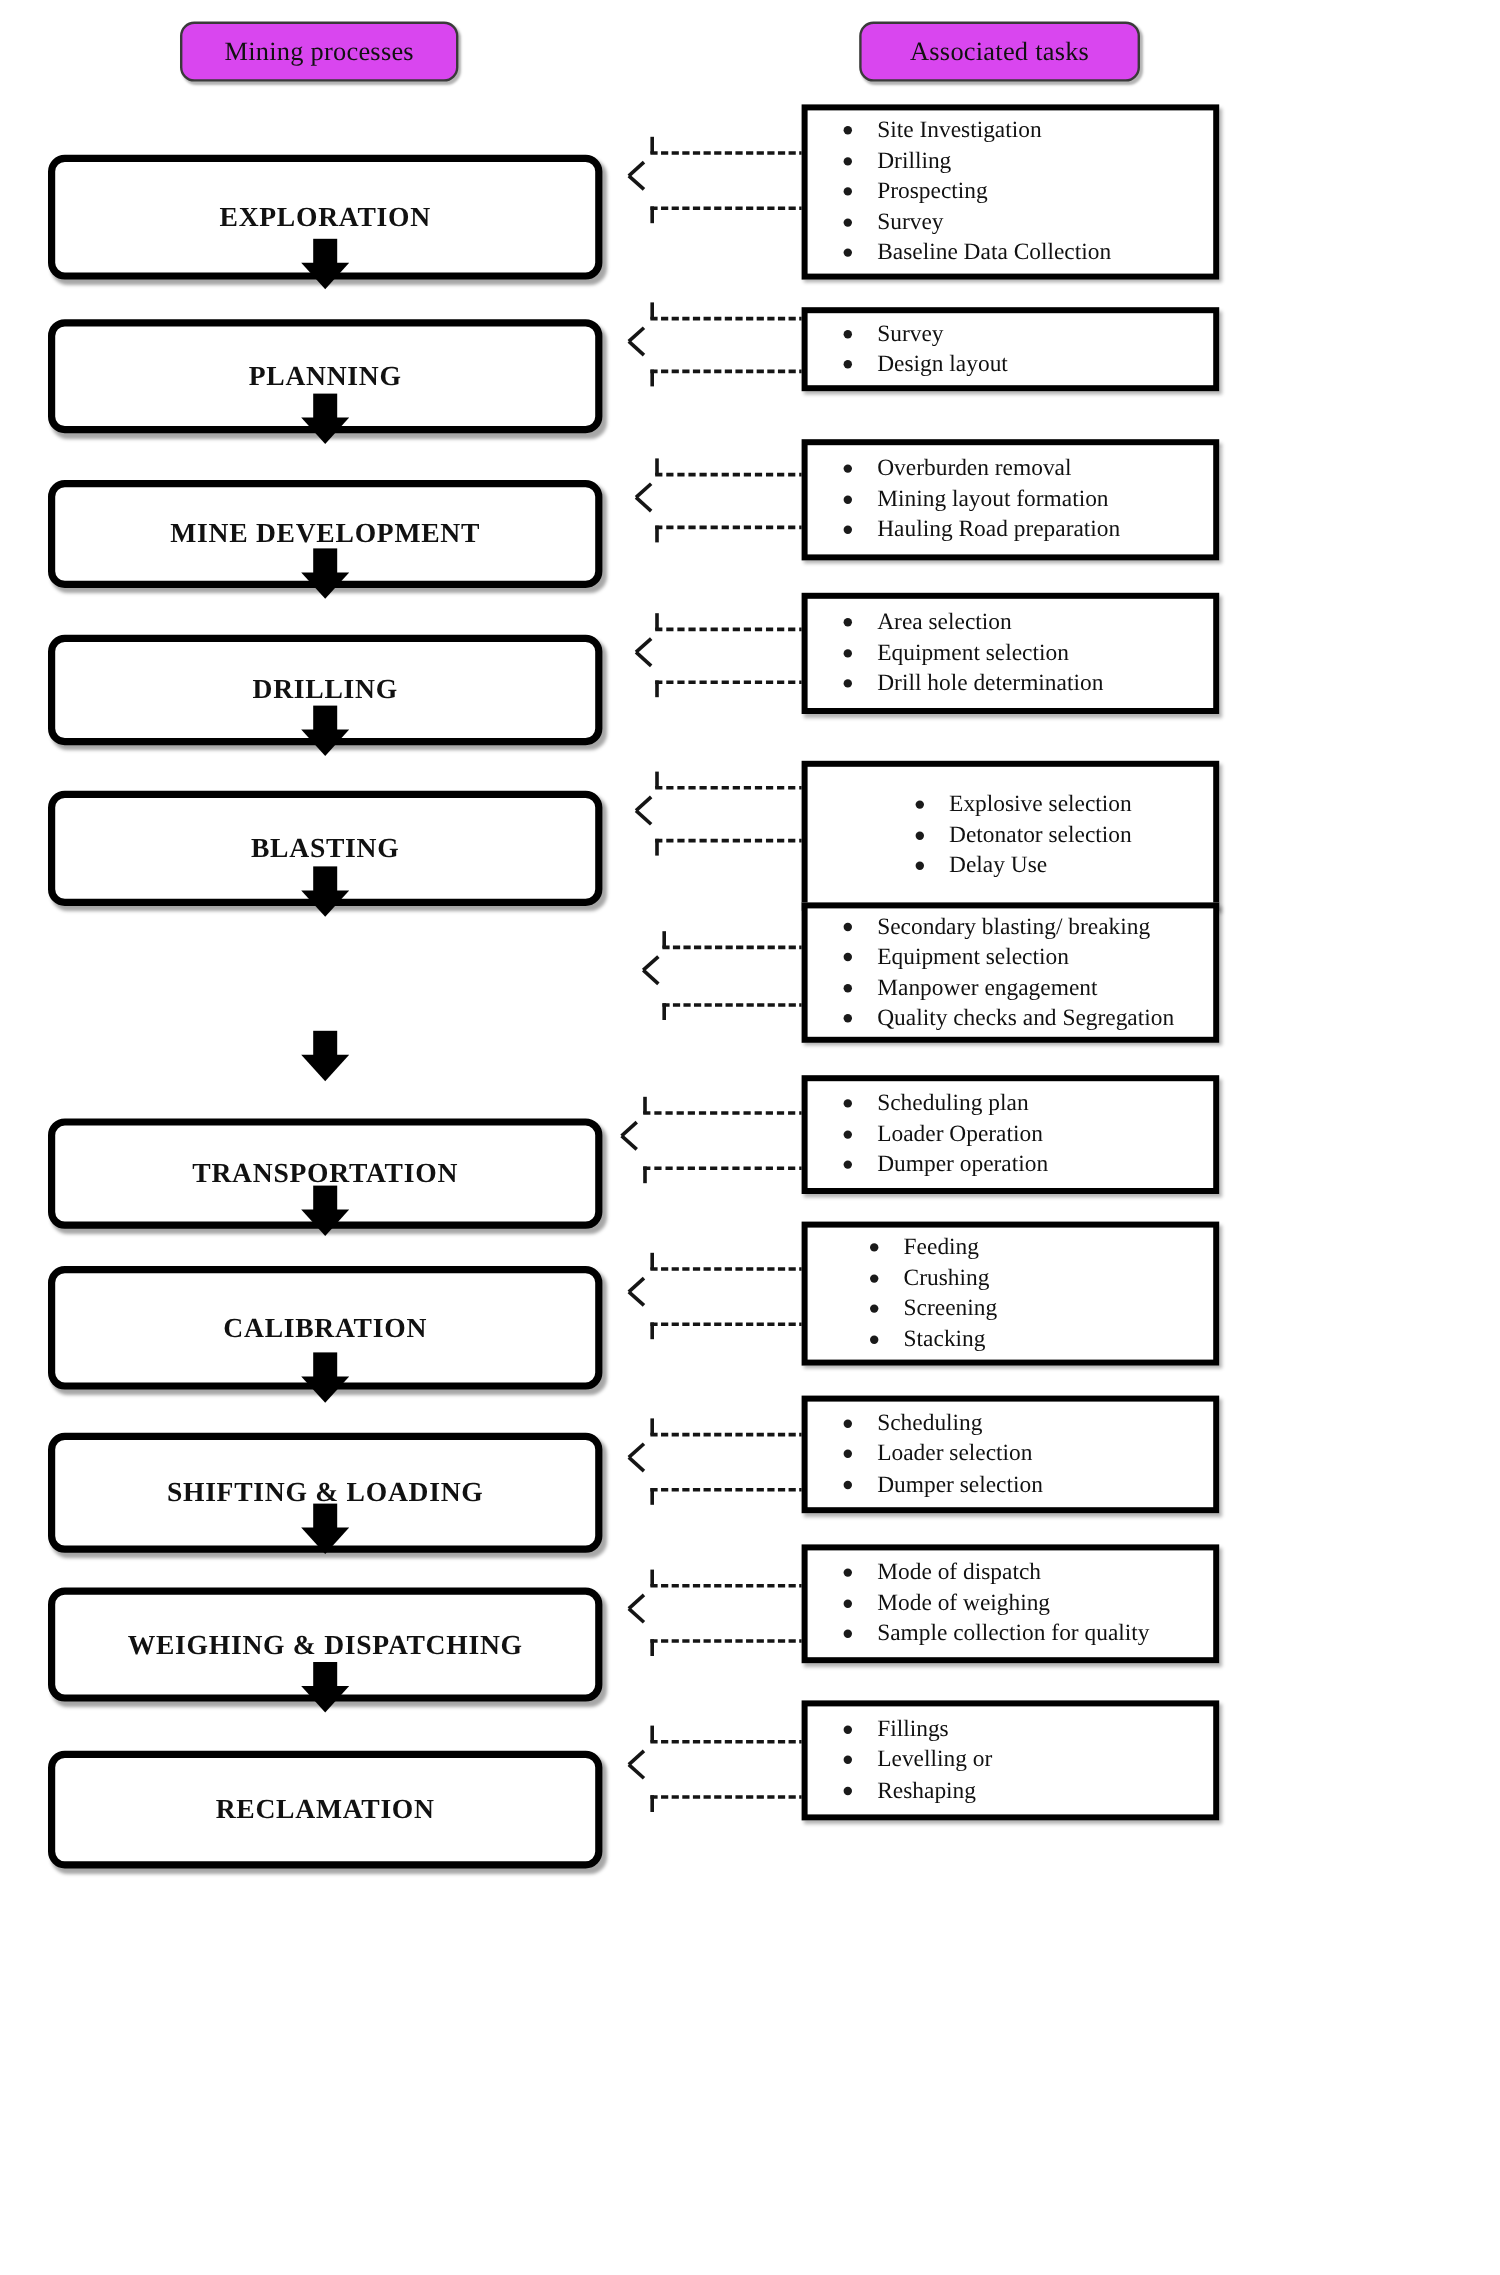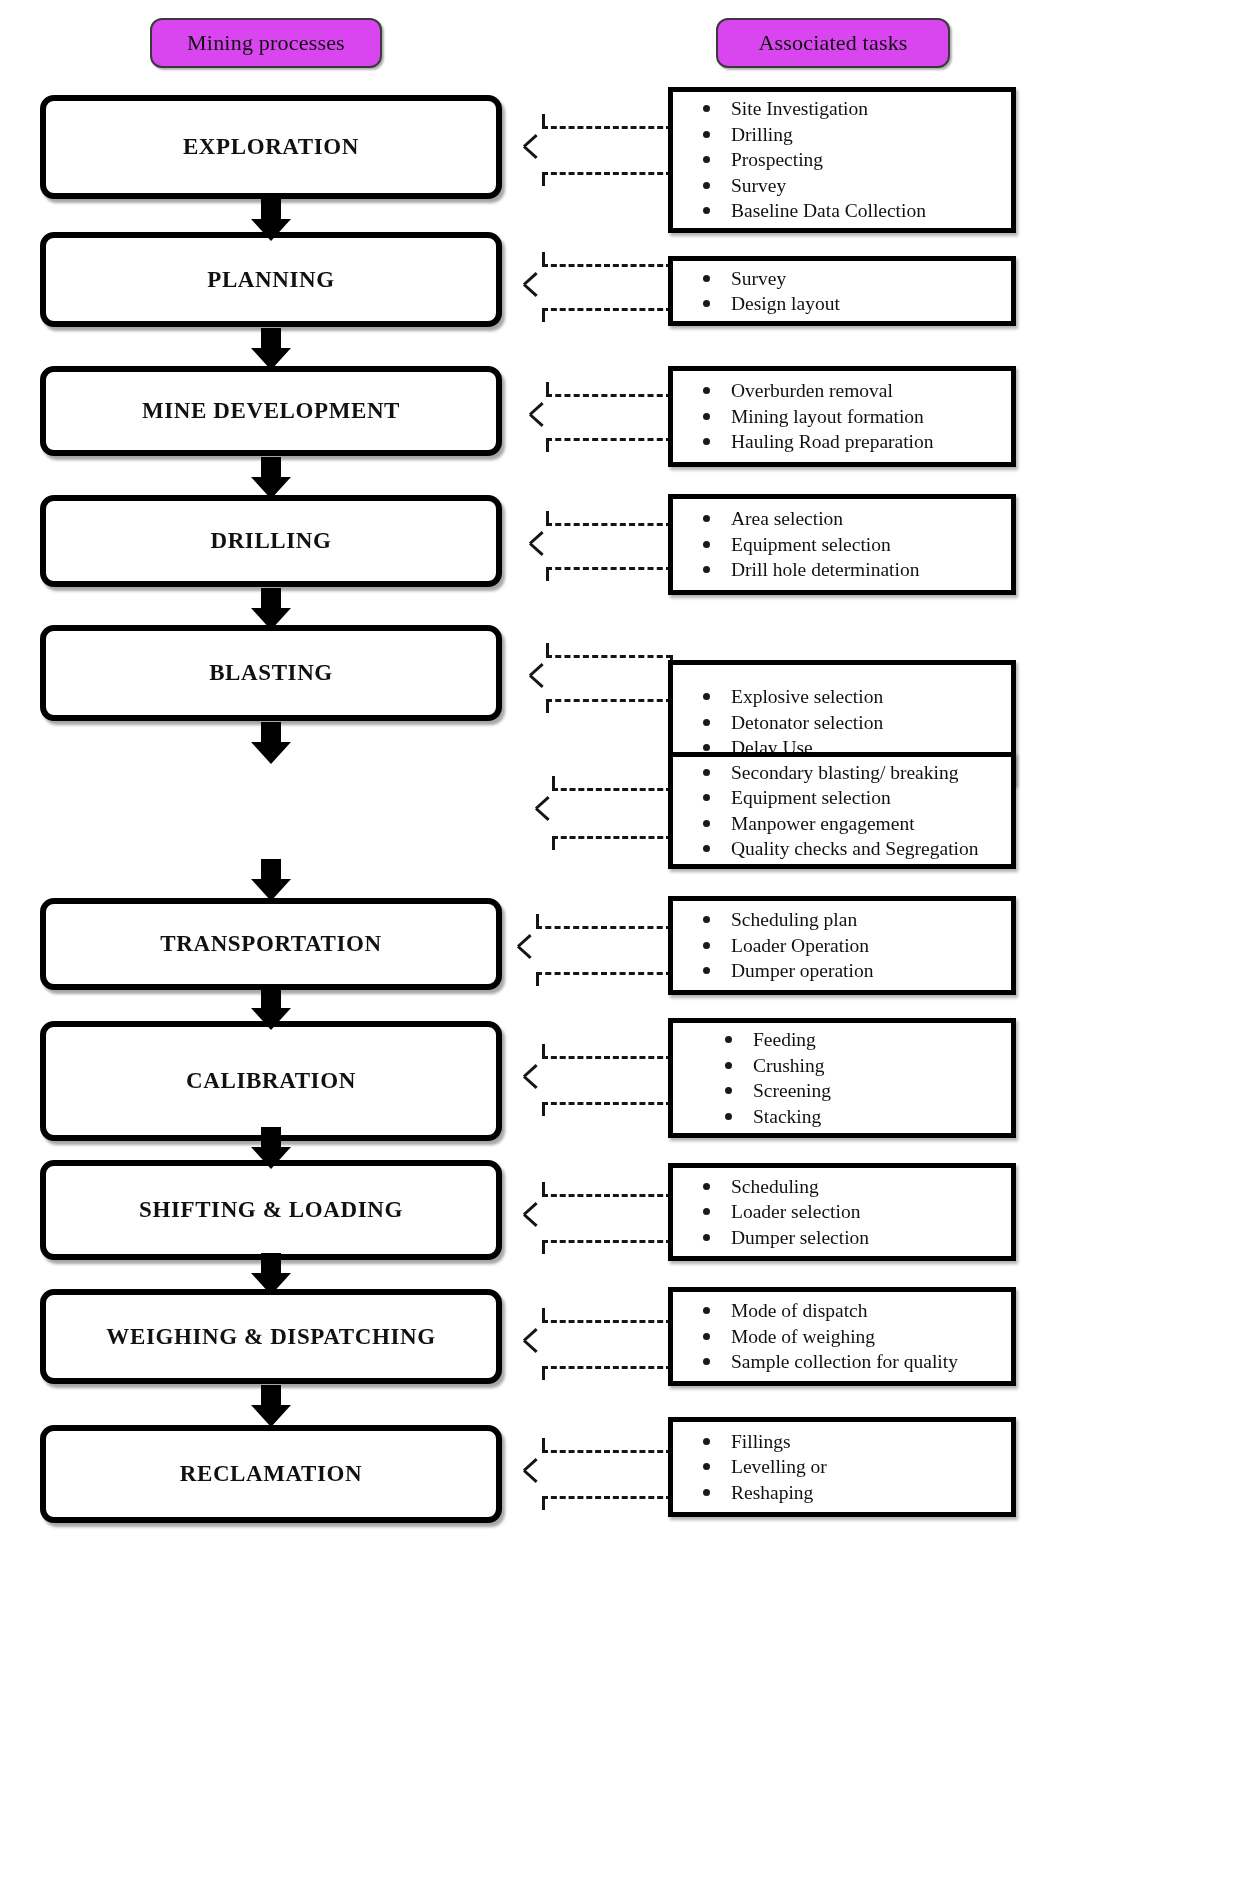--- a/index.html
+++ b/index.html
@@ -50,20 +50,21 @@
     border-radius: 14px;
     background: #ffffff;
     display: flex;
     align-items: center;
     justify-content: center;
     text-align: center;
     font-weight: bold;
     font-size: 23px;
     letter-spacing: 0.6px;
     box-shadow: 3px 4px 3px rgba(0,0,0,0.35);
+    margin-top: 34px;
   }
 
   
   .flow-arrow {
     position: absolute;
     left: 251px;
     width: 40px;
     height: 42px;
   }
   .flow-arrow .shaft {
@@ -182,21 +183,21 @@
   </div>
   <div class="process-box" style="top:495px;height:92px;">
     <span>DRILLING</span>
   </div>
   <div class="process-box" style="top:625px;height:96px;">
     <span>BLASTING</span>
   </div>
   <div class="process-box" style="top:898px;height:92px;">
     <span>TRANSPORTATION</span>
   </div>
-  <div class="process-box" style="top:1021px;height:120px;">
+  <div class="process-box" style="top:1021px;height:103px;">
     <span>CALIBRATION</span>
   </div>
   <div class="process-box" style="top:1160px;height:100px;">
     <span>SHIFTING &amp; LOADING</span>
   </div>
   <div class="process-box" style="top:1289px;height:95px;">
     <span>WEIGHING &amp; DISPATCHING</span>
   </div>
   <div class="process-box" style="top:1425px;height:98px;">
     <span>RECLAMATION</span>
@@ -368,21 +369,21 @@
   </div>
 
   <div class="task-box" style="top:494px;height:101px;">
     <ul class="task-list">
       <li><span class="bullet"></span><span>Area selection</span></li>
       <li><span class="bullet"></span><span>Equipment selection</span></li>
       <li><span class="bullet"></span><span>Drill hole determination</span></li>
     </ul>
   </div>
 
-  <div class="task-box" style="top:660px;height:125px;">
+  <div class="task-box" style="top:634px;height:125px;align-items:center;">
     <ul class="task-list">
       <li><span class="bullet"></span><span>Explosive selection</span></li>
       <li><span class="bullet"></span><span>Detonator selection</span></li>
       <li><span class="bullet"></span><span>Delay Use</span></li>
     </ul>
   </div>
 
   <div class="task-box" style="top:752px;height:117px;">
     <ul class="task-list">
       <li><span class="bullet"></span><span>Secondary blasting/ breaking</span></li>

